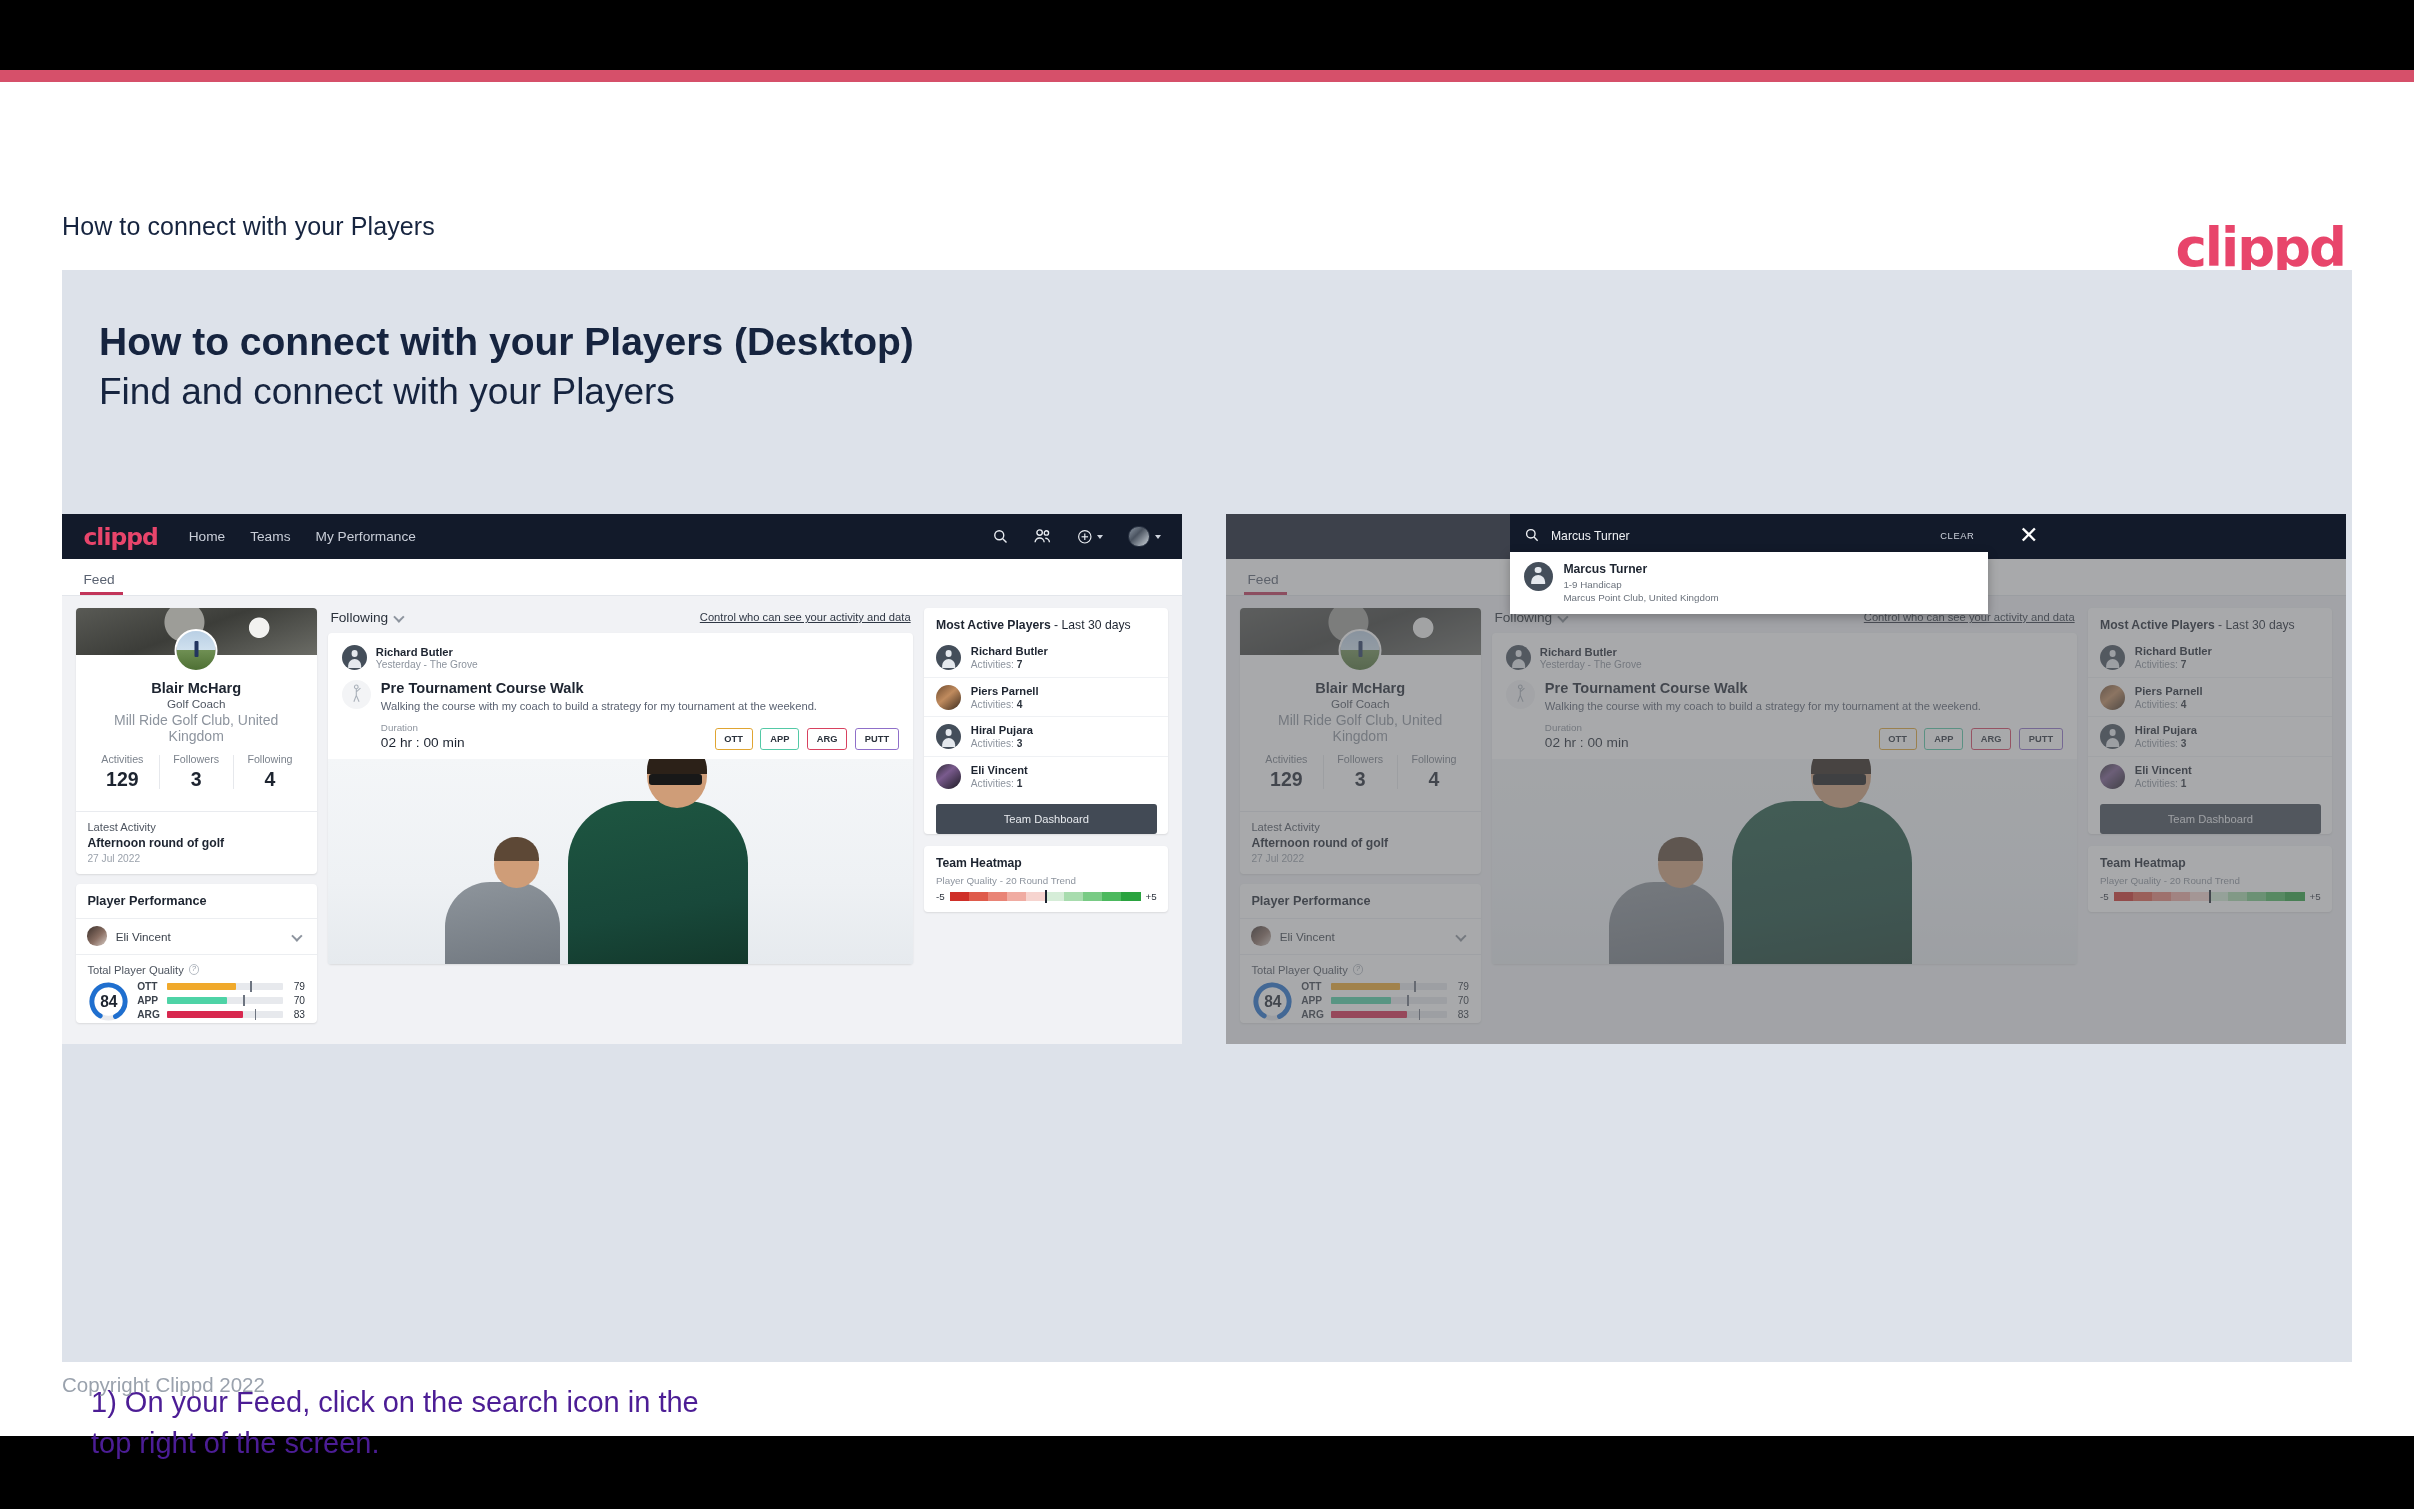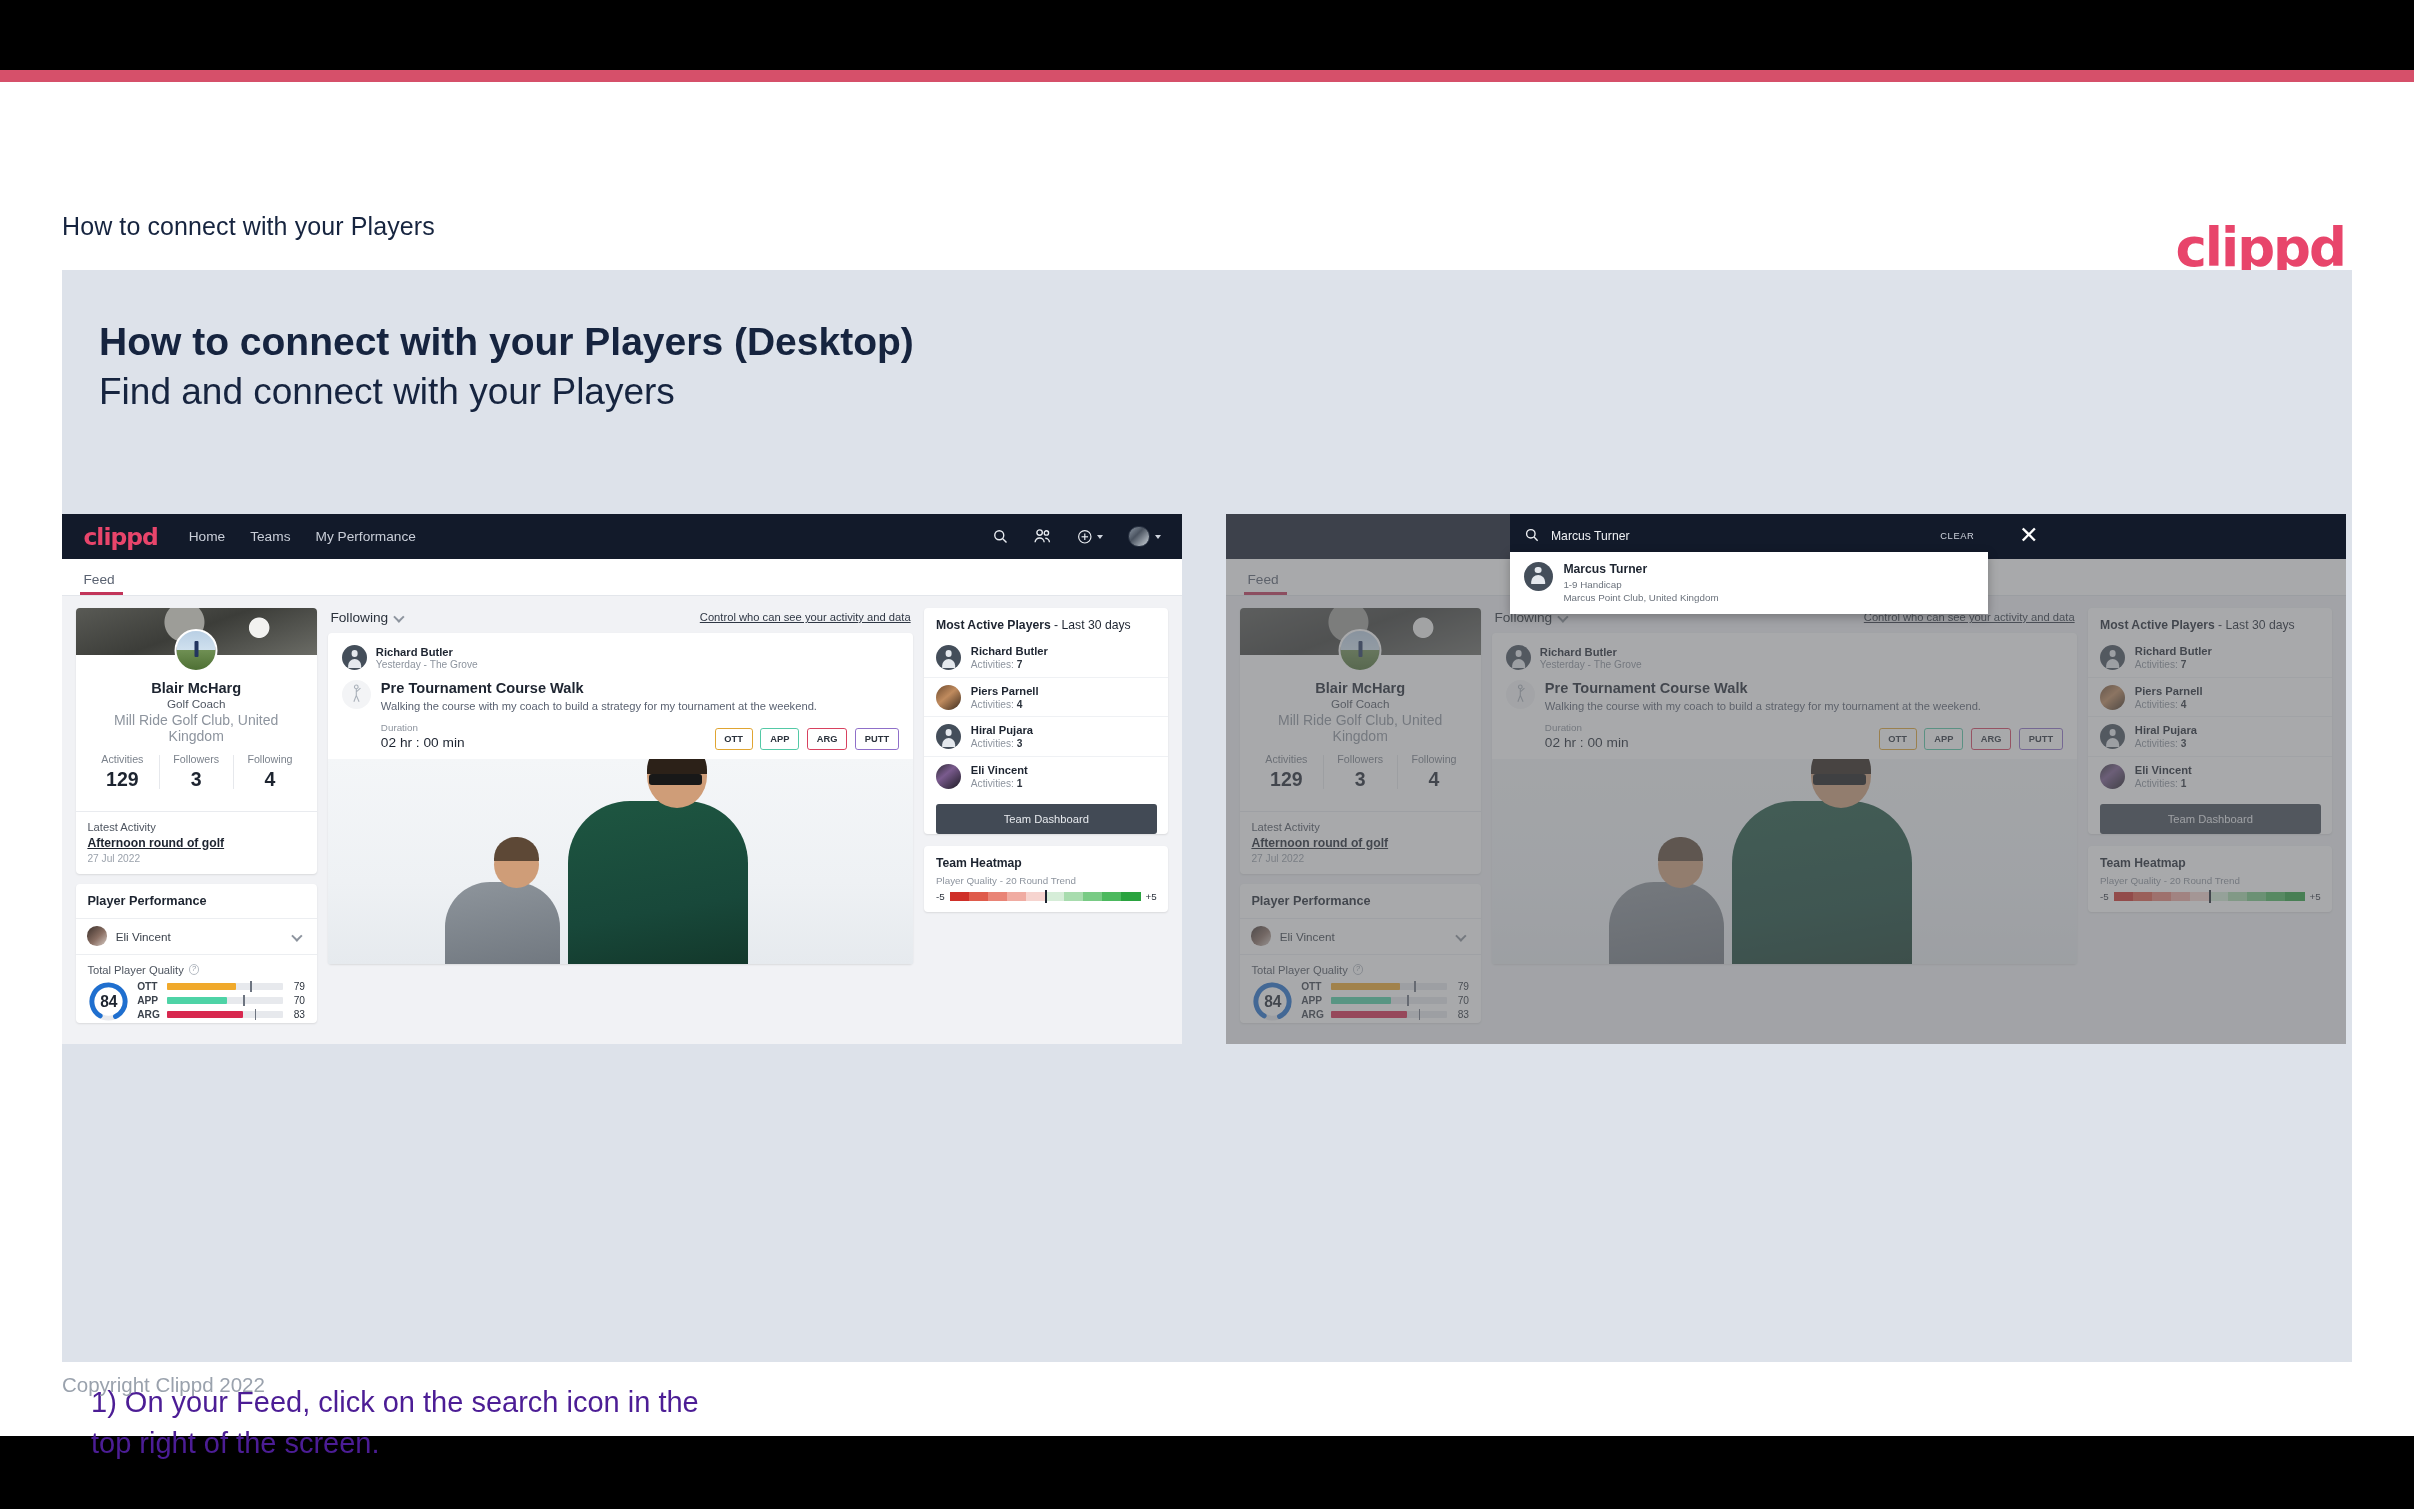--- a/index.html
+++ b/index.html
@@ -116,21 +116,21 @@
   .prof-role { font-size:11.7px; color:#4f5661; margin-top:1px; }
   .prof-club { font-size:14px; color:#8d949e; margin-top:2px; }
   .stats { display:flex; margin-top:9.8px; }
   .stat { flex:1; position:relative; }
   .stat + .stat::before { content:""; position:absolute; left:0; top:2px; bottom:2px; width:1px; background:#e6e8ec; }
   .stat-label { font-size:10.7px; color:#7b828c; }
   .stat-value { font-size:19.5px; font-weight:bold; color:#1d2430; margin-top:2.9px; }
   .prof-divider { height:1px; background:#e9ebef; margin-top:9.8px; }
   .latest { padding:8.8px 11.7px 10.7px; text-align:left; }
   .latest-h { font-size:11.2px; color:#4d545f; }
-  .latest-t { font-size:12.2px; font-weight:bold; color:#1d2430; margin-top:2.9px;text-decoration:underline; }
+  .latest-t { font-size:12.2px; font-weight:bold; color:#1d2430; margin-top:2.9px; }
   .latest-d { font-size:10.2px; color:#9aa1ab; margin-top:2.9px; }
 
   .perf-head { padding:9.8px 11.7px; font-size:12.7px; font-weight:bold; color:#1d2430;
                border-bottom:1px solid #eceef1; }
   .perf-select { display:flex; align-items:center; padding:7.8px 11.7px; gap:8.8px;
                  border-bottom:1px solid #eceef1; }
   .perf-av { width:19.5px; height:19.5px; border-radius:50%;
              background:linear-gradient(135deg,#3a2f2a,#8a6f63 55%,#d8cdc6); }
   .perf-name { font-size:11.7px; color:#3b424c; flex:1; }
   .chev { width:7.8px; height:7.8px; border-right:2px solid #8d949e; border-bottom:2px solid #8d949e;

